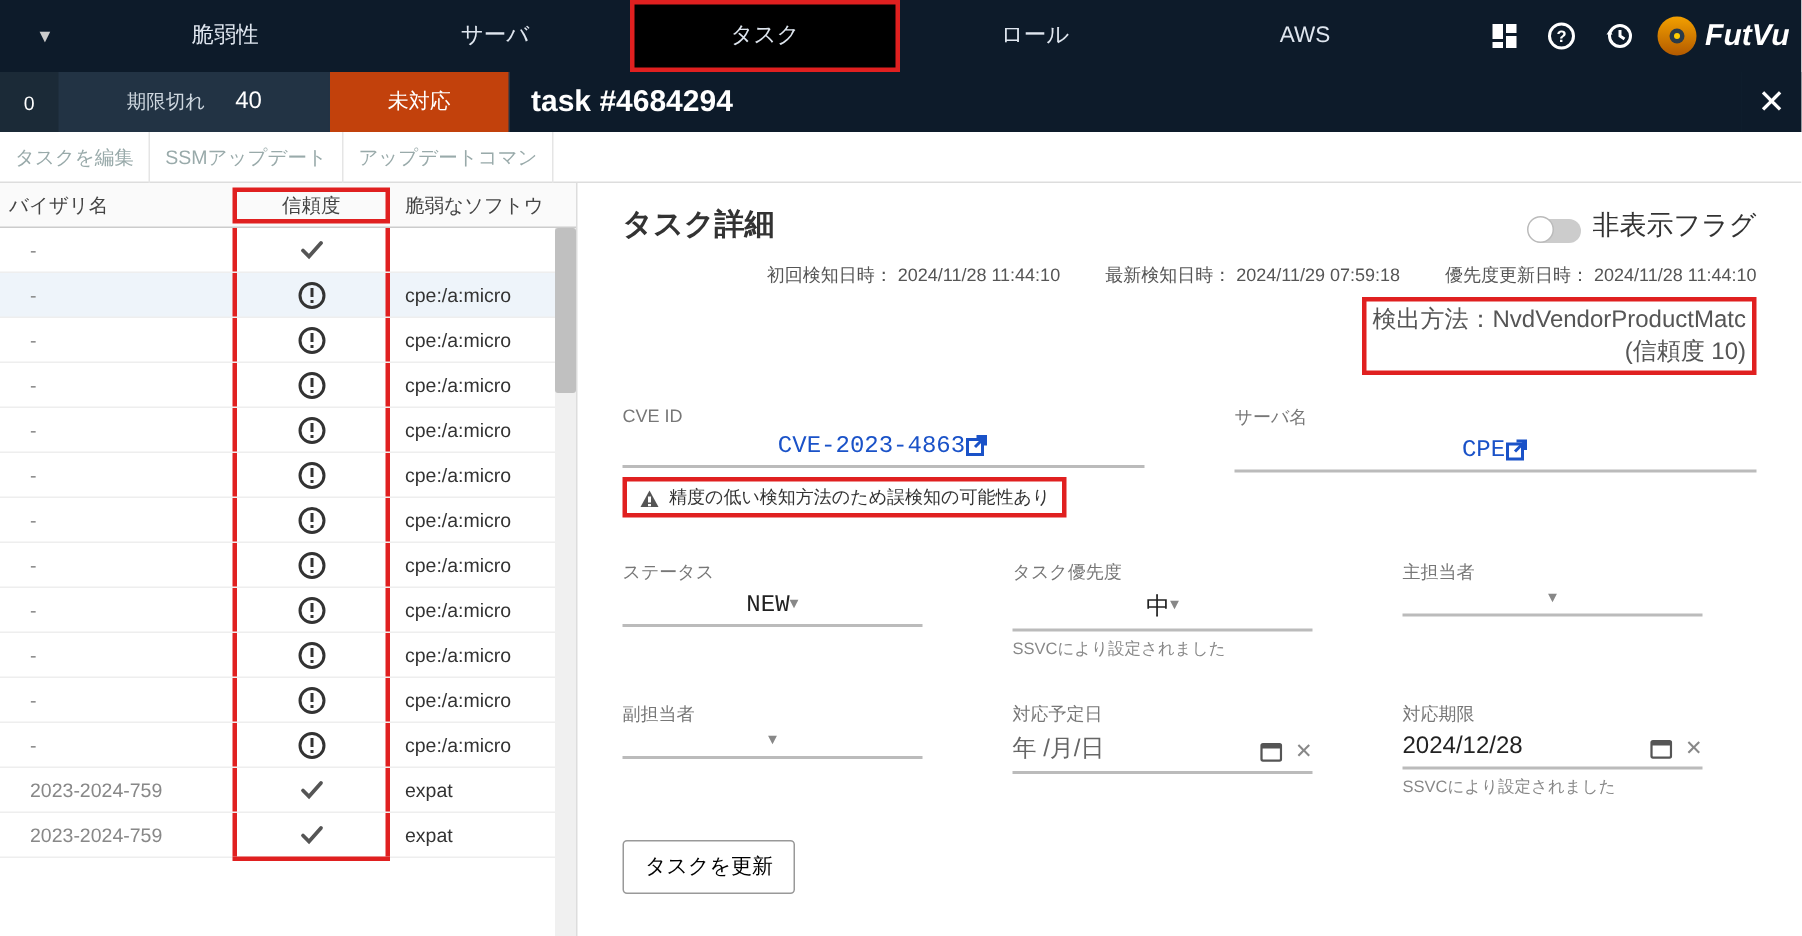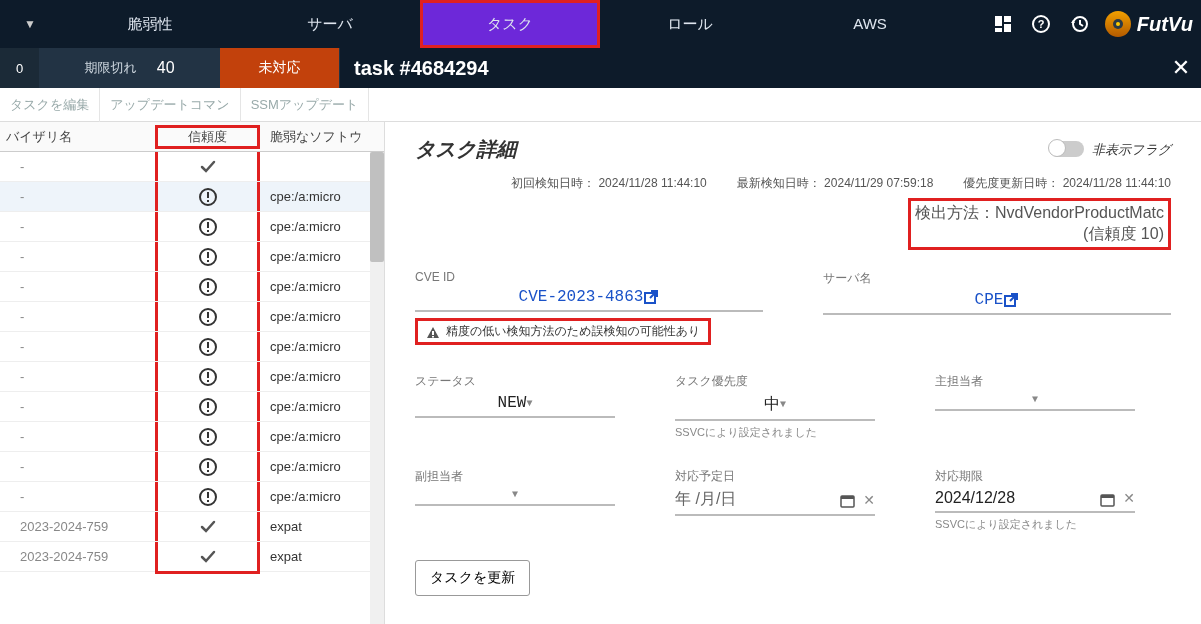--- a/index.html
+++ b/index.html
@@ -3,21 +3,21 @@
 <meta charset="utf-8">
 <style>
   * { box-sizing: border-box; margin: 0; padding: 0; }
   body { font-family: "Segoe UI", Meiryo, sans-serif; font-size: 13px; color: #333; background: #fff; width: 1201px; height: 624px; overflow: hidden; }
 
   
   .topbar { display: flex; height: 48px; background: #0d1b2a; color: #fff; align-items: center; }
   .topbar-left { display: flex; align-items: center; height: 100%; }
   .caret-down { width: 60px; display:flex; justify-content:center; align-items:center; font-size:12px; color:#ccc; }
   .nav-item { width: 180px; text-align: center; font-size: 15px; line-height: 48px; color:#dfe6ef; }
-  .nav-item.active { background: #6d28d9; }
+  .nav-item.active { background: #000000; }
   .nav-item.highlight-red { border: 3px solid #e02020; box-sizing:border-box; line-height:42px; }
   .topbar-right { margin-left:auto; display:flex; align-items:center; gap:14px; padding-right:8px; }
   .topbar-icon { width:24px; height:24px; display:flex; align-items:center; justify-content:center; color:#fff; font-size:18px; }
   .brand { display:flex; align-items:center; gap:6px; font-weight:bold; font-style:italic; font-size:20px; }
   .brand-logo { width:26px; height:26px; border-radius:50%; background:linear-gradient(#f2a000,#b35a00); display:flex; align-items:center; justify-content:center; }
 
   
   .subbar { display:flex; height:40px; align-items:stretch; background:#172633; color:#fff; }
   .subbar-cell { display:flex; align-items:center; justify-content:center; border-right:1px solid #223344; }
   .subbar-num0 { width:40px; background:#1b2a37; }
@@ -48,23 +48,23 @@
   .tbody { overflow-y:scroll; height:472px; }
   .trow { display:flex; height:30px; align-items:center; border-bottom:1px solid #eee; font-size:13px; }
   .trow.highlight { background:#eef4fa; }
   .trow .tcol-advisory { color:#888; padding-left:20px; }
   .conf-cell { width:105px; text-align:center; font-size:18px; }
   .soft-cell { flex:1; padding-left:10px; color:#333; white-space:nowrap; overflow:hidden; }
   .scrollbar-track { position:absolute; right:0; top:30px; width:14px; height:472px; background:#f0f0f0; }
   .scrollbar-thumb { position:absolute; right:0; top:30px; width:14px; height:110px; background:#c0c0c0; border-radius:2px; }
 
   
-  .detail-head { display:flex; align-items:center; justify-content:space-between; margin-top:10px;font-style:italic; }
+  .detail-head { display:flex; align-items:center; justify-content:space-between; margin-top:10px; }
   .detail-title { font-size:20px; font-weight:bold; }
-  .hide-flag { display:flex; align-items:flex-start; gap:8px; font-size:13px; }
+  .hide-flag { display:flex; align-items:flex-end; gap:8px; font-size:18px; }
   .toggle { width:34px; height:16px; border-radius:10px; background:#ccc; position:relative; }
   .toggle-knob { width:18px; height:18px; border-radius:50%; background:#fff; border:1px solid #bbb; position:absolute; left:-2px; top:-2px; }
 
   .timestamp-row { display:flex; gap:30px; font-size:12px; color:#555; margin-top:12px; justify-content:flex-end; flex-wrap:wrap; padding-left:30px; }
   .ts-item { white-space:nowrap; }
   .ts-label { color:#555; }
   .detect-row { text-align:right; font-size:16px; color:#555; margin-top:6px; border:3px solid #e02020; padding:2px 4px; float:right; }
   .clear { clear:both; }
 
   .field-row { display:flex; gap:60px; margin-top:28px; }
@@ -145,22 +145,22 @@
     <span class="num">40</span>
   </div>
   <div class="subbar-cell subbar-unhandled">未対応</div>
   <div class="subbar-title">task #4684294</div>
   <div class="subbar-close">✕</div>
 </div>
 
 <div class="actionrow">
   <div class="action-left">
     <div class="action-btn">タスクを編集</div>
+    <div class="action-btn">SSMアップデート</div>
     <div class="action-btn">アップデートコマン</div>
-    <div class="action-btn">SSMアップデート</div>
   </div>
   <div class="action-right-fill"></div>
 </div>
 
 <div class="split">
 
   <div class="leftpane">
     <div class="thead">
       <div class="tcol-advisory">バイザリ名</div>
       <div class="tcol-conf">

